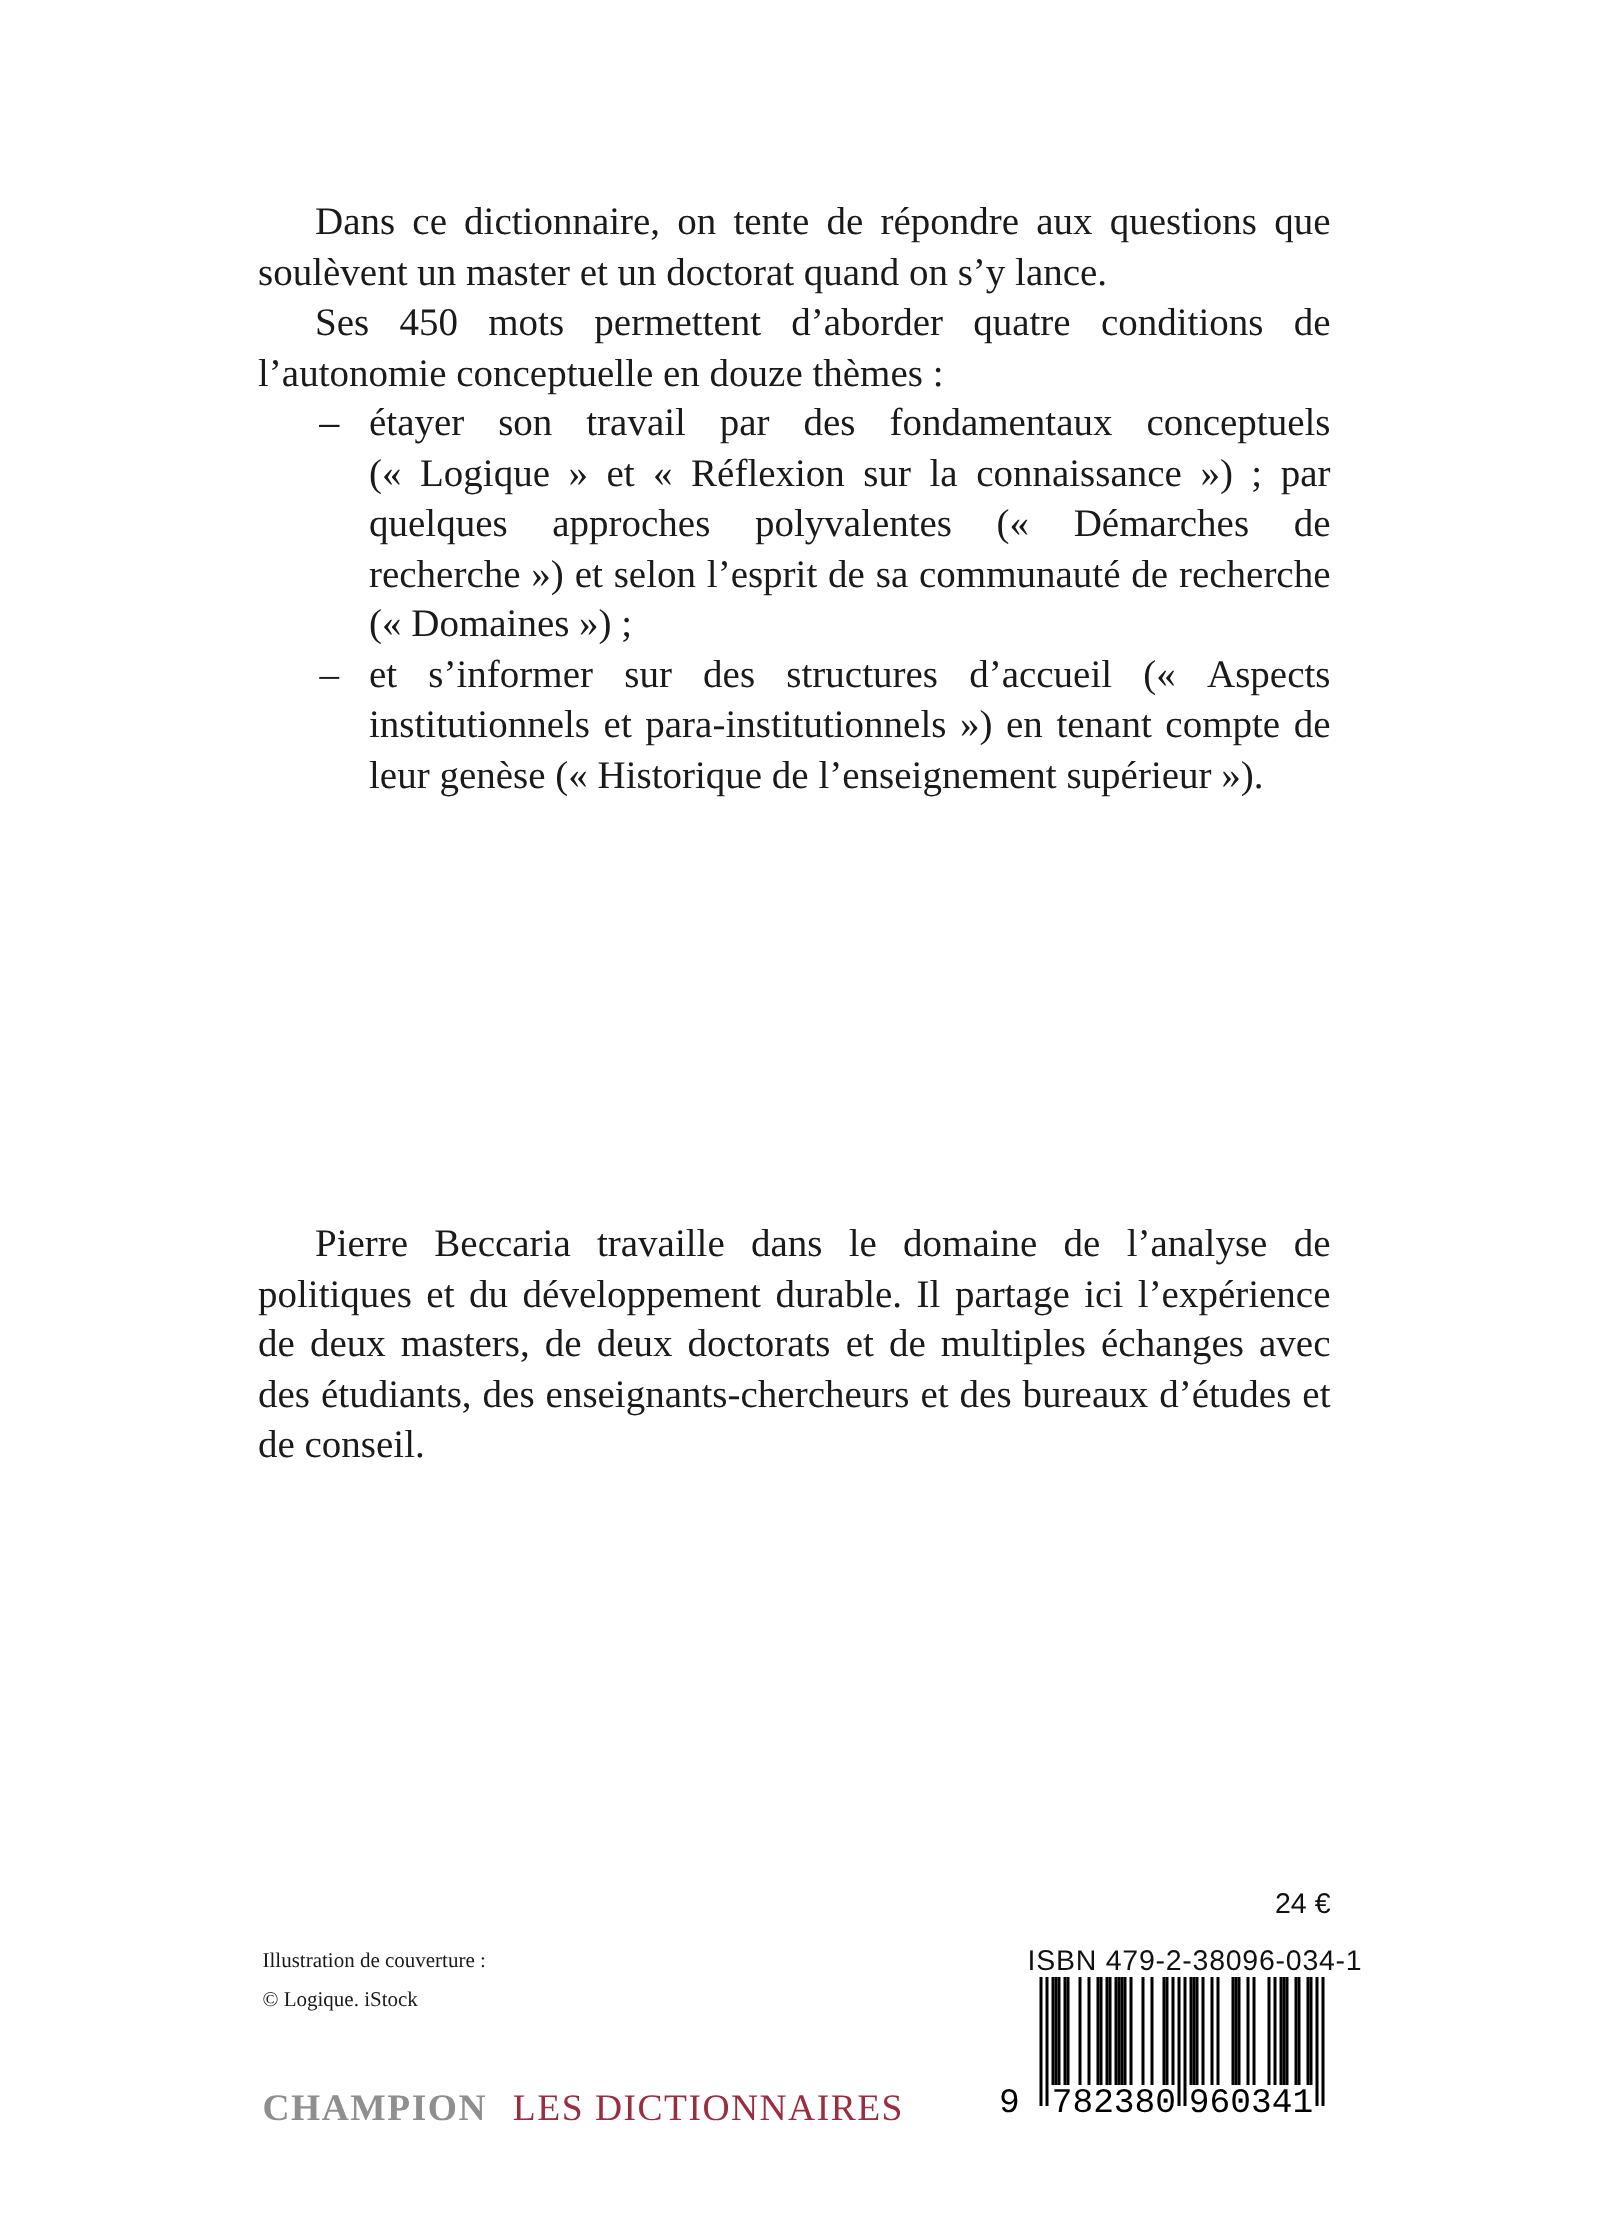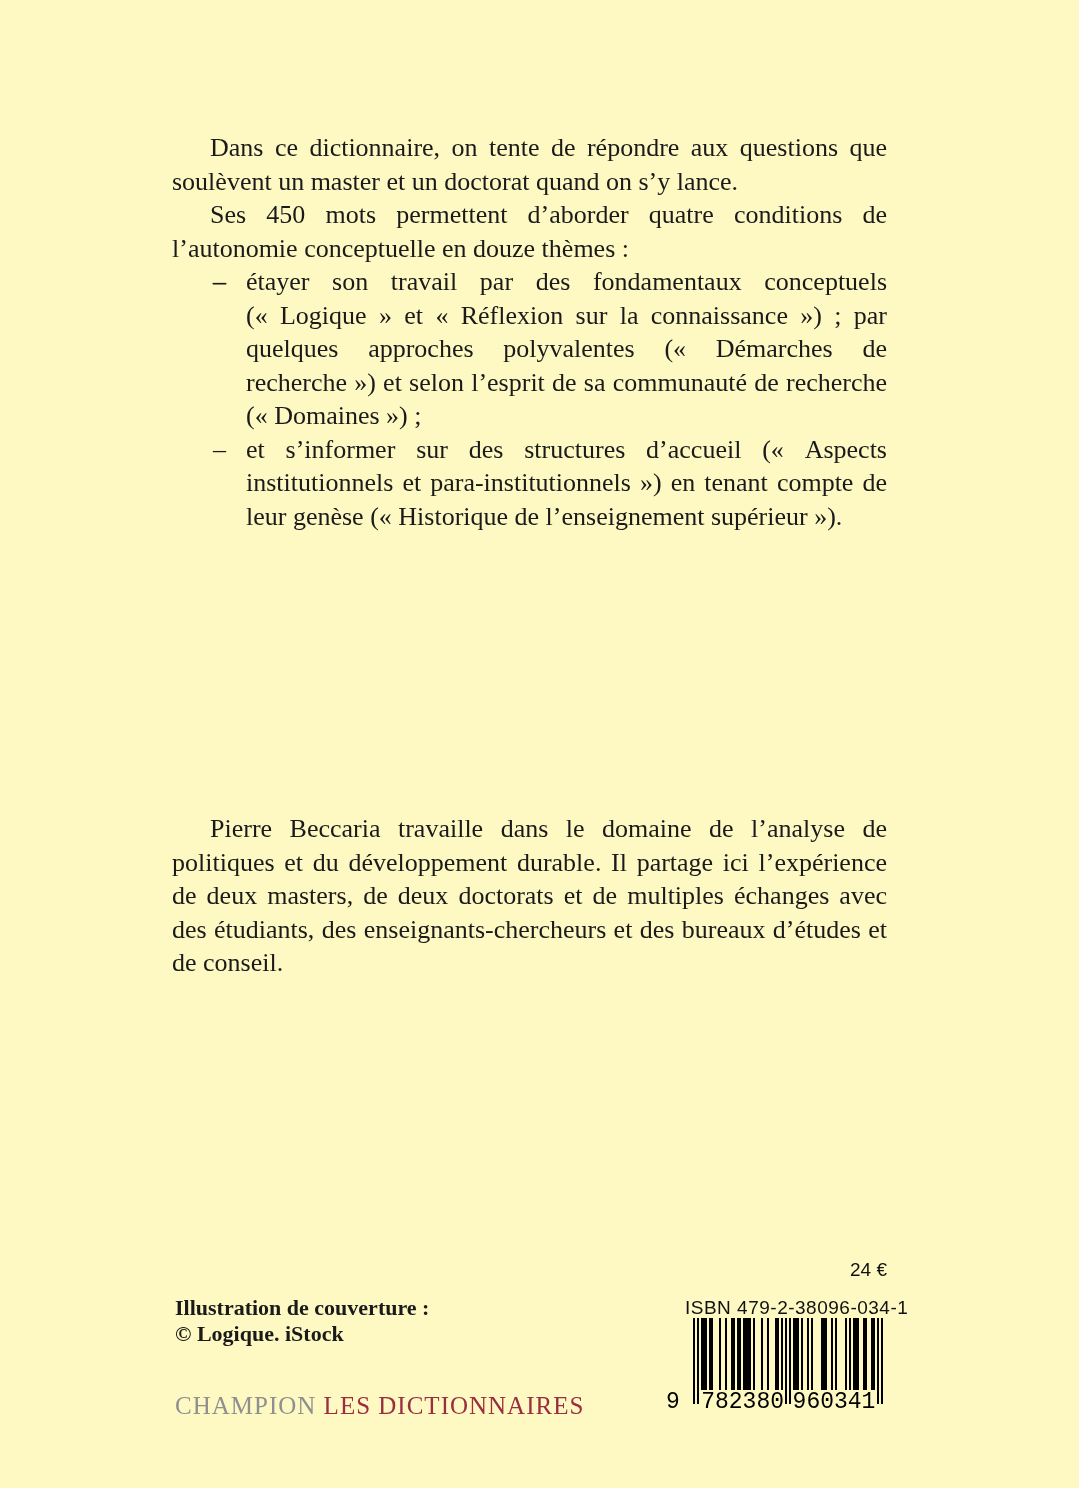--- a/index.html
+++ b/index.html
@@ -1,17 +1,17 @@
 <!DOCTYPE html>
 <html><head>
 <meta charset="utf-8">
 <style>
   html,body{margin:0;padding:0;background:#e8e8e8;}
   .page{
-    position:relative;width:1079px;height:1488px;background:#fef9c3;
+    position:relative;width:1079px;height:1488px;background:#ffffff;
     font-family:"Liberation Serif", serif;color:#1a1a1a;overflow:hidden;
     margin:0 auto;
   }
   
   .blurb{
     position:absolute;left:172px;top:131px;width:715px;
     font-size:26px;line-height:33.5px;text-align:justify;
   }
   .para{margin:0;text-indent:38px;}
   .list-item{position:relative;padding-left:74px;margin:0;}
@@ -38,28 +38,28 @@
   .bc-digit{
     position:absolute;top:70px;font-family:"Liberation Mono", monospace;
     font-size:23px;color:#000000;line-height:28px;
   }
   .bc-first{left:-27px;}
   .bc-left{left:7px;width:84px;text-align:right;}
   .bc-right{left:99px;width:84px;text-align:center;}
   
   .credits{
     position:absolute;left:175px;top:1295px;
-    font-size:22px;line-height:26px;color:#1a1a1a;font-weight:bold;
+    font-size:14px;line-height:26px;color:#1a1a1a;
   }
   
   .publisher{
     position:absolute;left:175px;top:1392px;font-size:25px;
     letter-spacing:1px;white-space:nowrap;line-height:28px;
   }
-  .publisher .name{margin-right:0;}
+  .publisher .name{margin-right:10px;font-weight:bold;}
 </style>
 </head>
 <body>
 
 <div class="page">
 
   <div class="blurb">
     <p class="para">Dans ce dictionnaire, on tente de répondre aux questions que soulèvent un master et un doctorat quand on s’y lance.</p>
     <p class="para">Ses 450 mots permettent d’aborder quatre conditions de l’autonomie conceptuelle en douze thèmes&nbsp;:</p>
 

